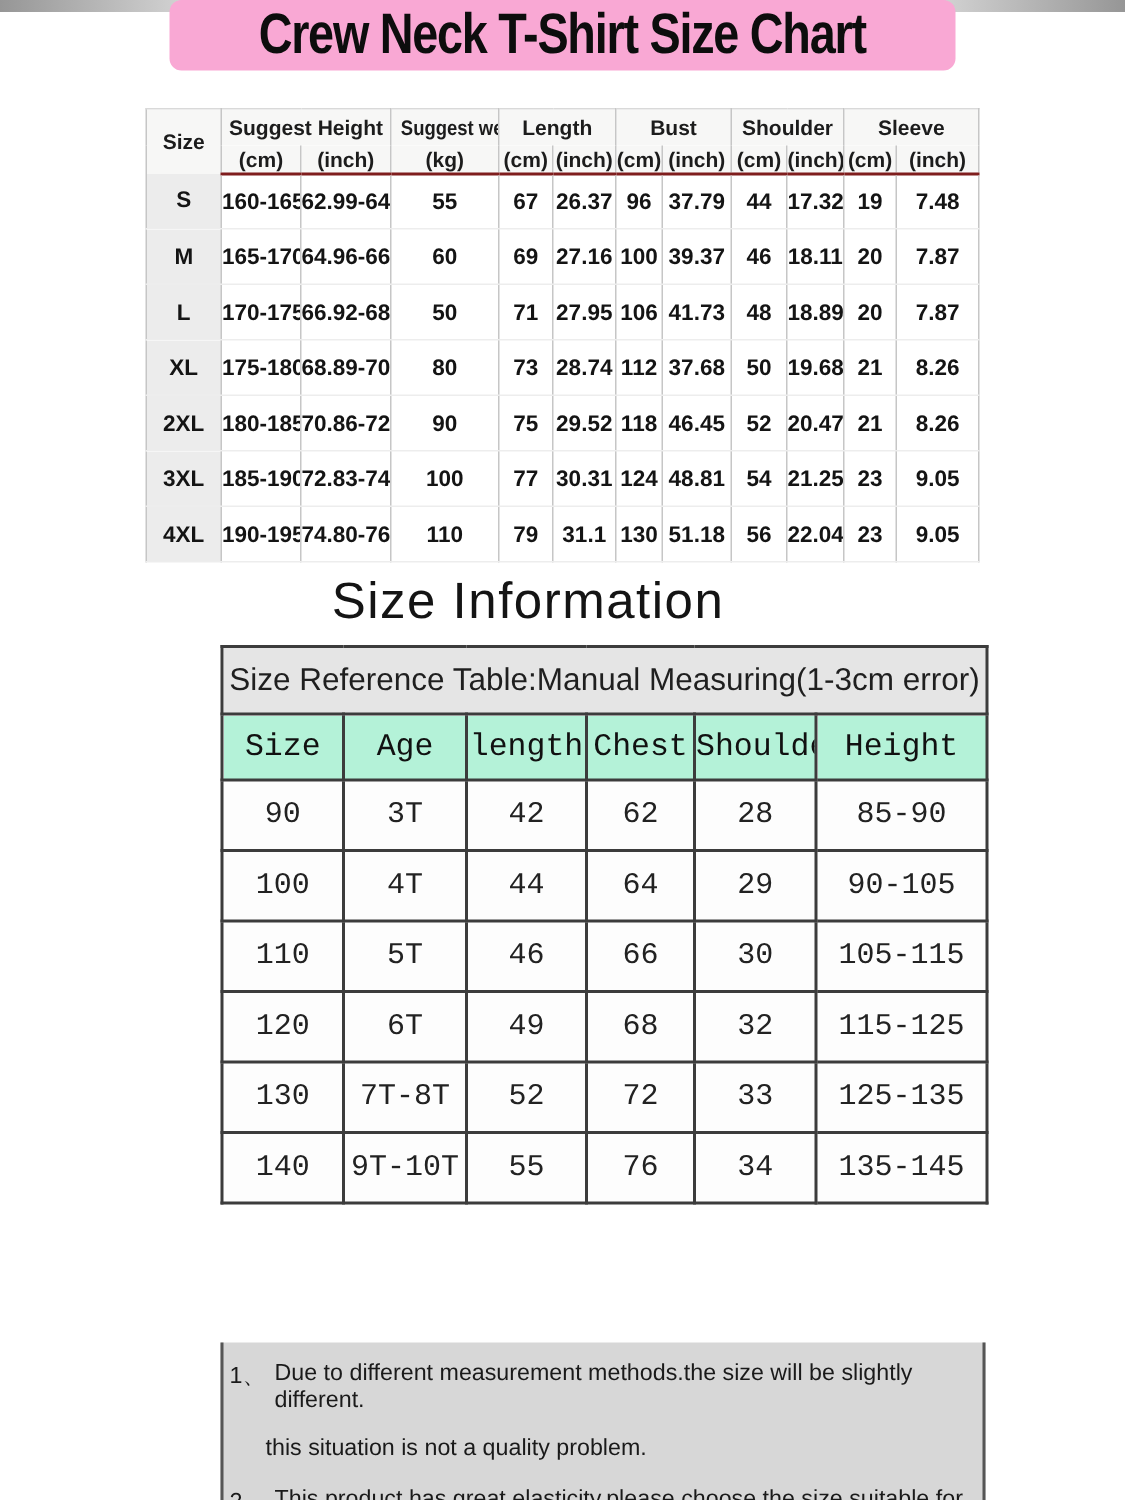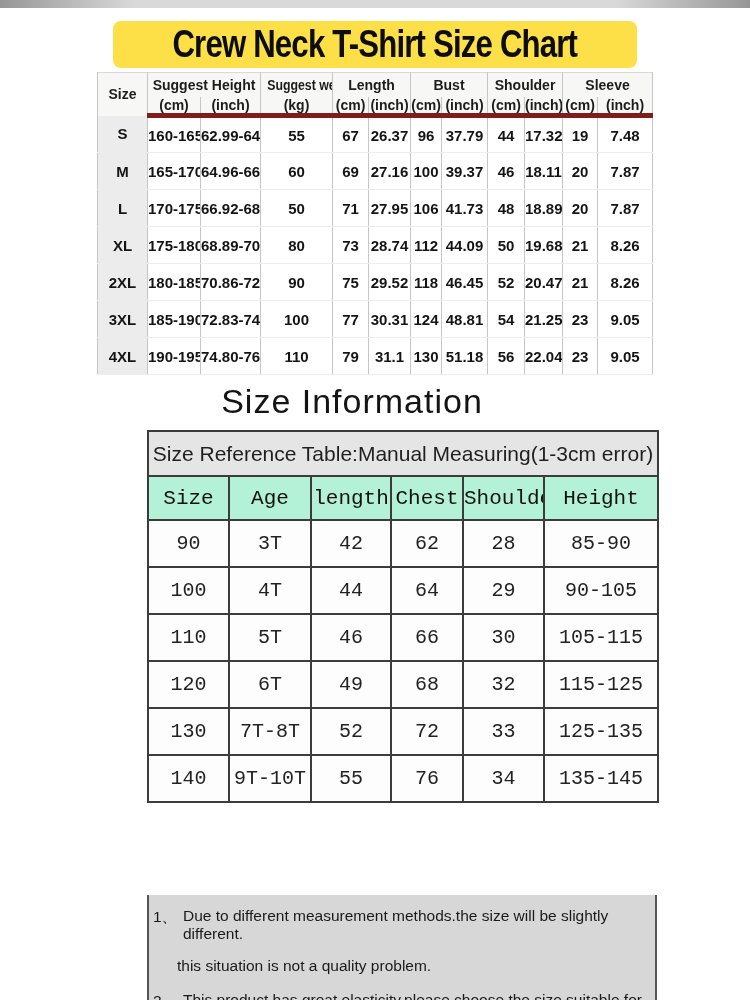--- a/index.html
+++ b/index.html
@@ -3,32 +3,32 @@
 <meta charset="utf-8">
 <style>
   * { margin: 0; padding: 0; box-sizing: border-box; }
   html, body { width: 750px; height: 1000px; background: #ffffff; overflow: hidden; position: relative;
     font-family: "Liberation Sans", sans-serif; }
 
   
   .top-strip { position: absolute; left: 0; top: 0; width: 750px; height: 8px;
     background: linear-gradient(to right, #969696, #d9d9d9 18%, #d9d9d9 82%, #969696); }
   .title-box { position: absolute; left: 113px; top: 0; width: 524px; height: 47px;
-    background: #fde047; border-radius: 8px; display: flex; align-items: center; justify-content: center; margin-top: 21px; }
+    background: #f9a8d4; border-radius: 8px; display: flex; align-items: center; justify-content: center; }
   .title-box h1 { font-size: 38px; font-weight: bold; color: #0d0d0d; white-space: nowrap;
     transform: scaleX(0.82); letter-spacing: -1px; }
 
   
   .t1 { position: absolute; left: 97px; top: 72px; width: 555px; border-collapse: collapse;
     table-layout: fixed; font-family: "Liberation Sans", sans-serif; }
   .t1 th, .t1 td { border-left: 1px solid #c6c6c6; border-right: 1px solid #c6c6c6;
     text-align: center; vertical-align: middle; overflow: hidden; white-space: nowrap; }
   .t1 thead th { background: #f7f7f6; font-size: 14px; font-weight: bold; color: #1c1c1c; }
   .t1 .hrow1 th { height: 24px; border-top: 1px solid #d9d9d9; }
-  .t1 .hrow2 th { height: 19px; border-bottom: 5px solid #7f1d1d; margin-top: 45px; }
+  .t1 .hrow2 th { height: 19px; border-bottom: 2px solid #7f1d1d; margin-top: 45px; }
   .t1 .squeeze { transform: scaleX(0.88); display: inline-block; }
   .t1 tbody td { height: 37px; font-size: 15px; font-weight: bold; color: #141414;
     border-bottom: 1px solid #ededed; background: #ffffff; }
   .t1 tbody td.sizecell { background: #ececec; }
   .inch { color: #8e4a45; }
   .t1 tbody td.inch { font-weight: 600; }
 
   
   .size-info-heading { position: absolute; left: 0; top: 382px; width: 704px; text-align: center;
     font-size: 34px; font-weight: 400; color: #141414; letter-spacing: 1px; }
@@ -147,21 +147,21 @@
       <td class="inch">7.87</td>
     </tr>
     <tr>
       <td class="sizecell">XL</td>
       <td>175-180</td>
       <td class="inch">68.89-70.86</td>
       <td>80</td>
       <td>73</td>
       <td class="inch">28.74</td>
       <td>112</td>
-      <td class="inch">44.09</td>
+      <td class="inch">37.68</td>
       <td>50</td>
       <td class="inch">19.68</td>
       <td>21</td>
       <td class="inch">8.26</td>
     </tr>
     <tr>
       <td class="sizecell">2XL</td>
       <td>180-185</td>
       <td class="inch">70.86-72.83</td>
       <td>90</td>

